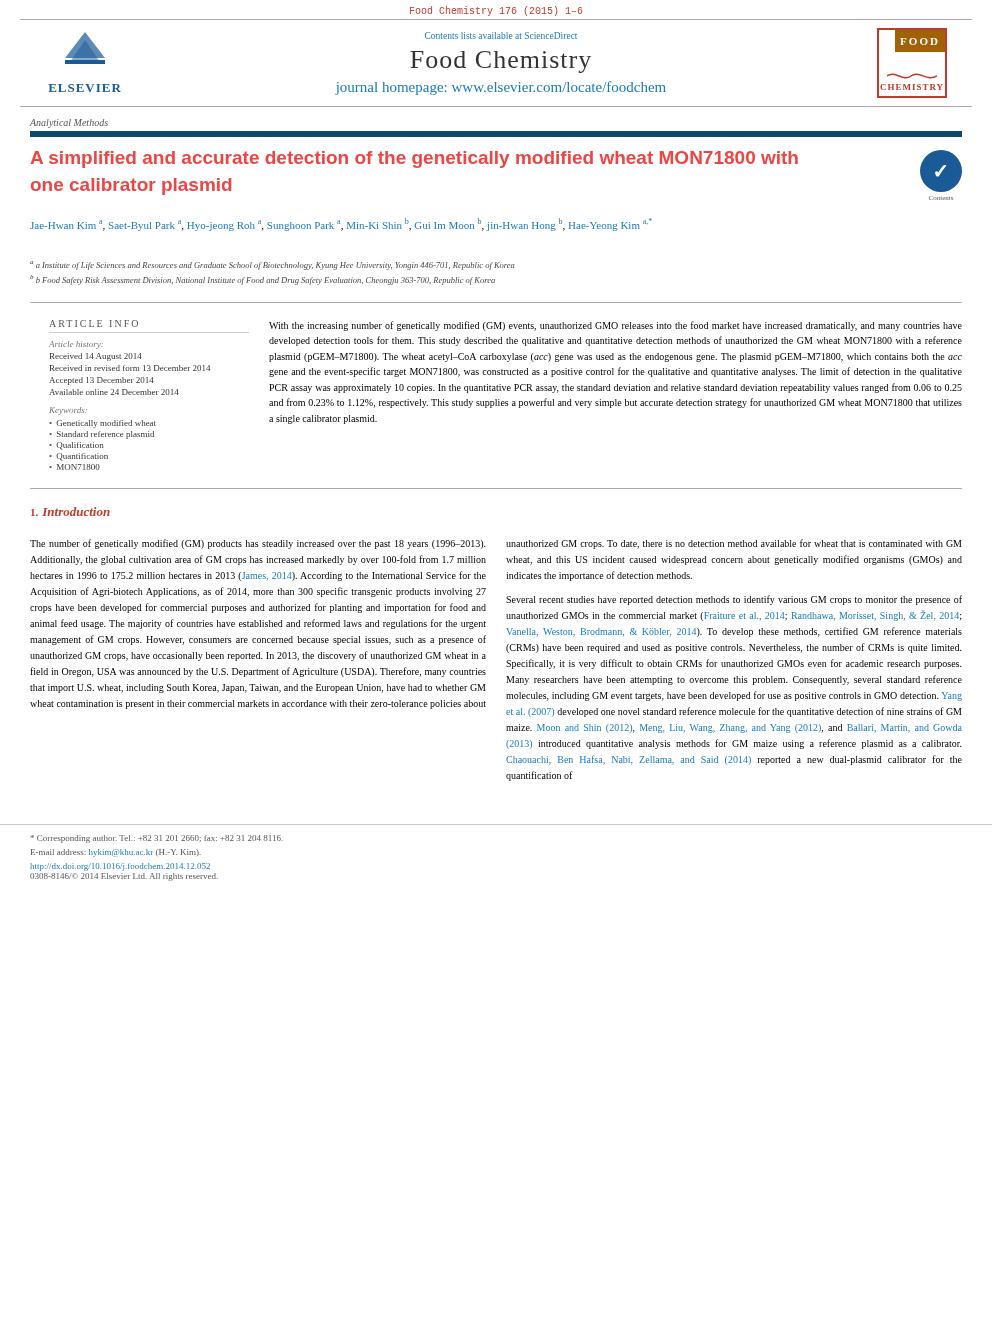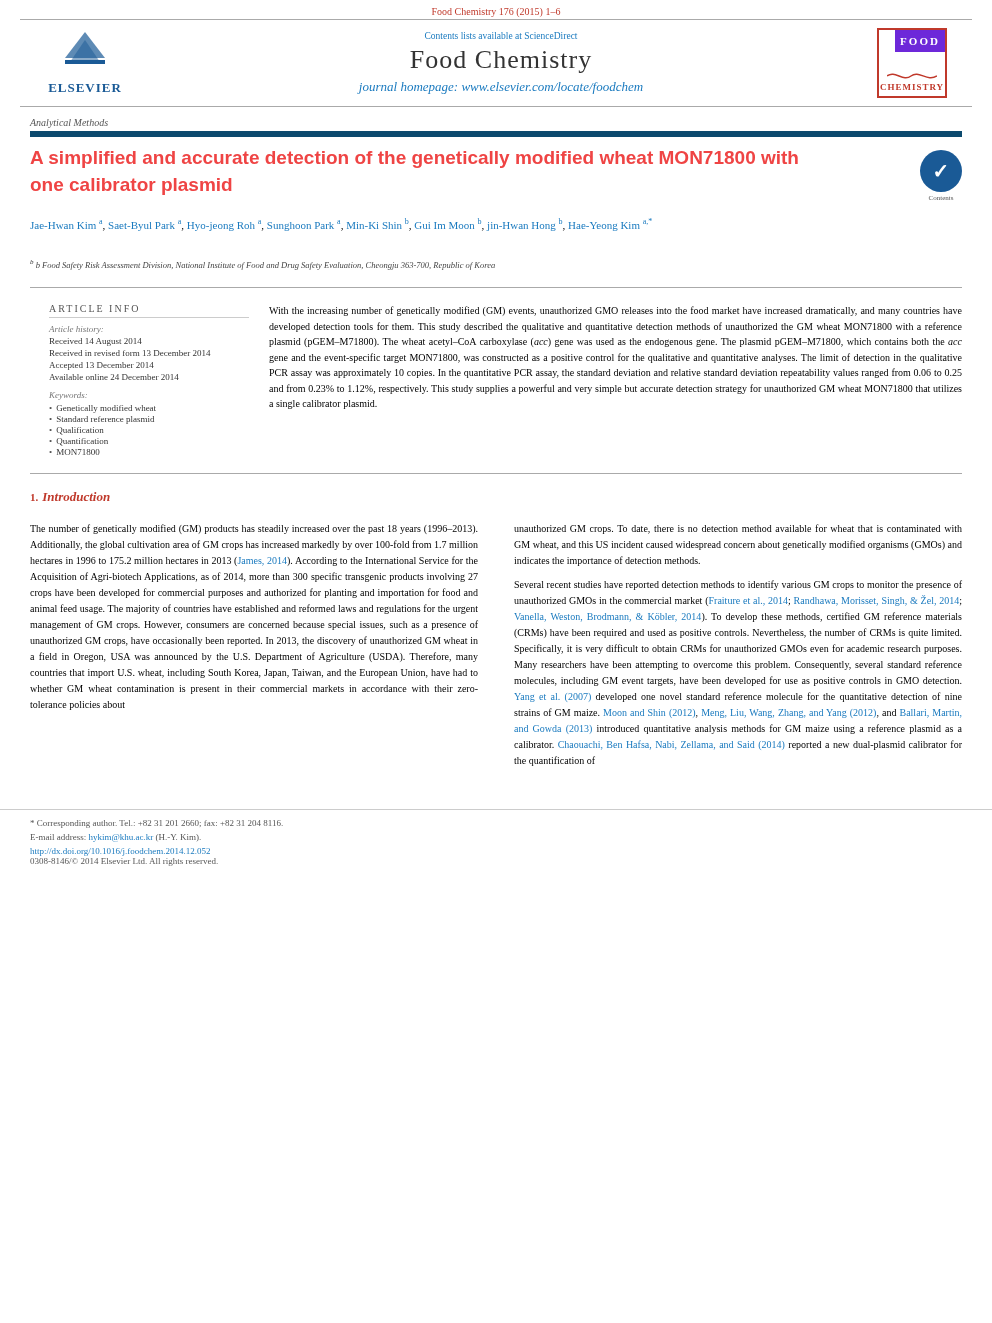--- a/index.html
+++ b/index.html
@@ -18,20 +18,21 @@
       background: #fff;
       padding: 0;
     }
 
     
     .top-bar {
       text-align: center;
       padding: 6px 0 2px 0;
       font-size: 10px;
       color: #c0392b;
+      font-family: Liberation Mono, monospace;
     }
 
     .journal-header {
       display: flex;
       align-items: center;
       border-top: 1px solid #aaa;
       border-bottom: 1px solid #aaa;
       padding: 8px 20px;
       margin: 0 20px;
     }
@@ -72,23 +73,22 @@
     .journal-name-big {
       font-size: 26px;
       font-weight: normal;
       color: #333;
       font-family: Georgia, serif;
       letter-spacing: 1px;
       margin-bottom: 4px;
     }
 
     .journal-homepage {
-      font-size: 13px;
-      color: #555;
-      font-style: italic;
+      font-size: 15px;
+      color: #555;
     }
 
     .journal-homepage span {
       color: #1a7abf;
     }
 
     .food-chem-logo {
       width: 80px;
       flex-shrink: 0;
       display: flex;
@@ -106,21 +106,21 @@
       align-items: center;
       justify-content: center;
       background: #fff;
       position: relative;
     }
 
     .fc-top-stripe {
       position: absolute;
       top: 0; left: 16px; right: 0;
       height: 22px;
-      background: #6d28d9;
+      background: #a16207;
       display: flex;
       align-items: center;
       justify-content: center;
     }
 
     .fc-food-text {
       color: #fff;
       font-size: 11px;
       font-weight: bold;
       letter-spacing: 2px;
@@ -312,21 +312,21 @@
       text-align: justify;
     }
 
     .ref-link {
       color: #1a7abf;
       text-decoration: none;
     }
 
     .two-col-body {
       display: flex;
-      gap: 36px;
+      gap: 20px;
       margin-top: 8px;
     }
 
     .col-left, .col-right {
       flex: 1;
     }
 
     
     .page-footer {
       margin-top: 20px;
@@ -425,20 +425,21 @@
       <sup>b</sup>,
       <span style="color:#1a7abf;">Gui Im Moon</span>
       <sup>b</sup>,
       <span style="color:#1a7abf;">jin-Hwan Hong</span>
       <sup>b</sup>,
       <span style="color:#1a7abf;">Hae-Yeong Kim</span>
       <sup>a,*</sup>
     </div>
 
     <div class="affiliations">
+      <div><sup>a</sup> <span>a Institute of Life Sciences and Resources and Graduate School of Biotechnology, Kyung Hee University, Yongin 446-701, Republic of Korea</span></div>
       <div><sup>b</sup> <span>b Food Safety Risk Assessment Division, National Institute of Food and Drug Safety Evaluation, Cheongju 363-700, Republic of Korea</span></div>
     </div>
 
     <hr class="separator">
 
     <div class="two-col">
 
       <div class="article-info">
         <div class="article-info-title">ARTICLE INFO</div>
 

